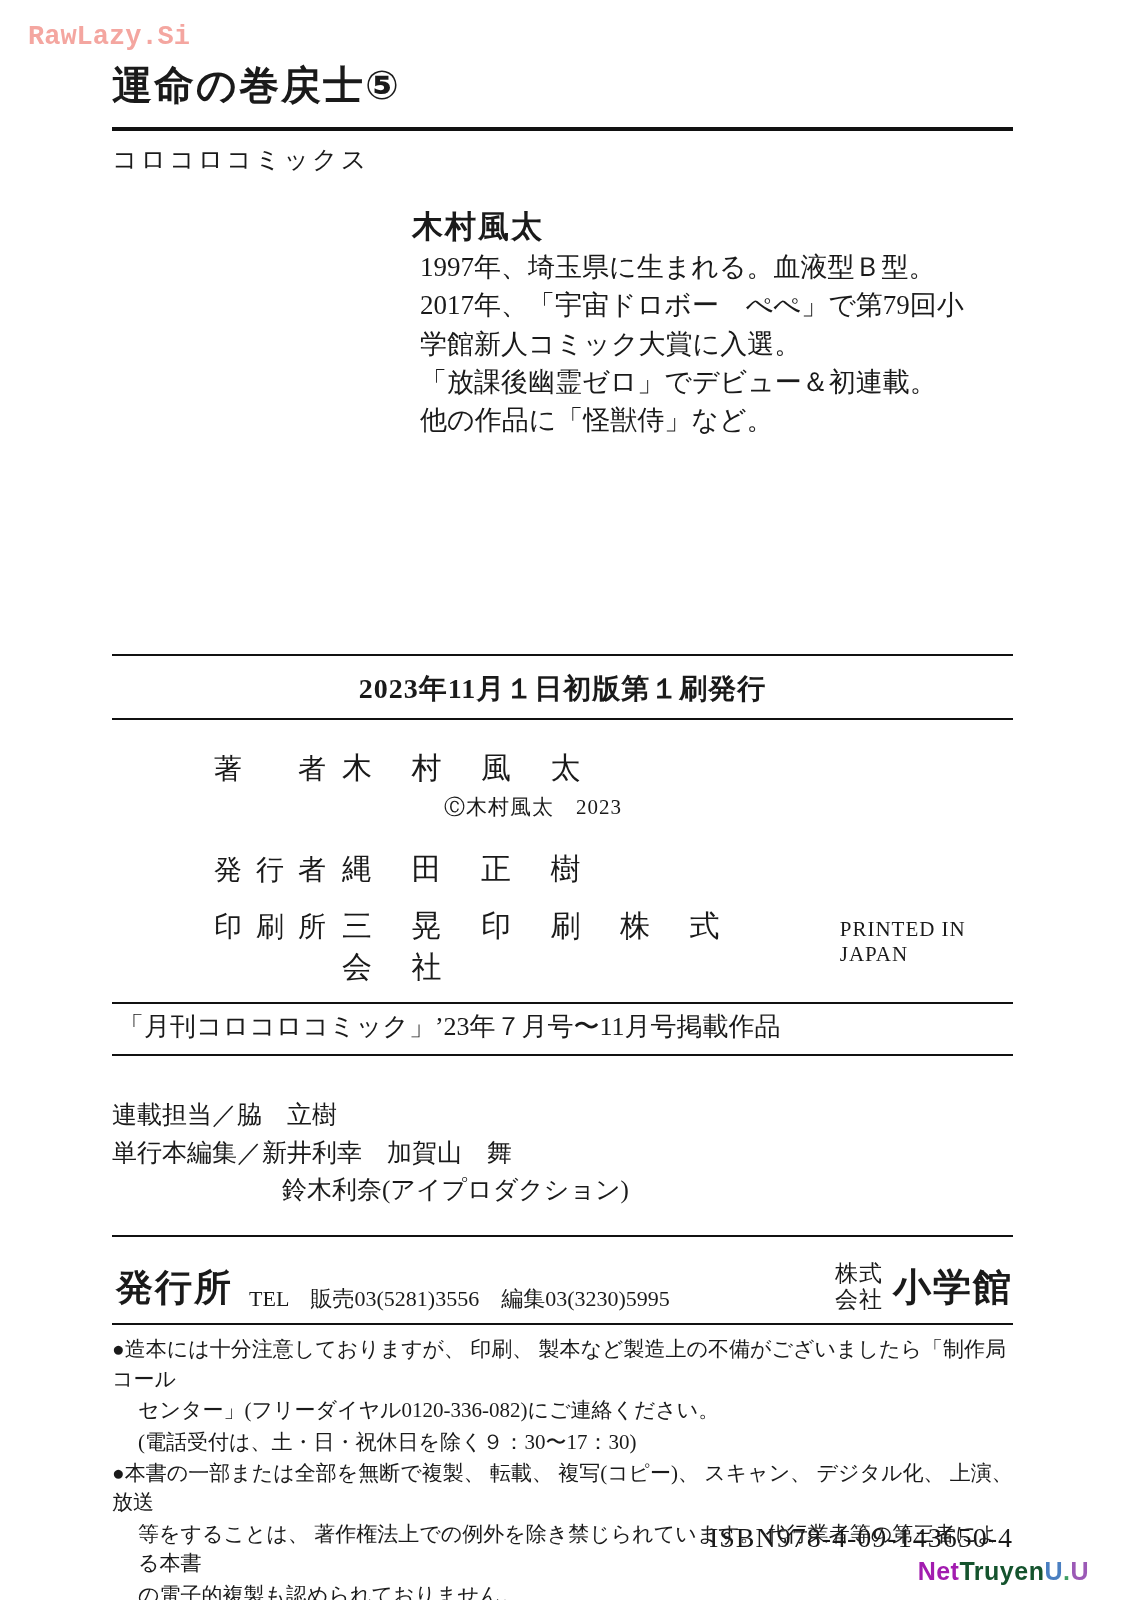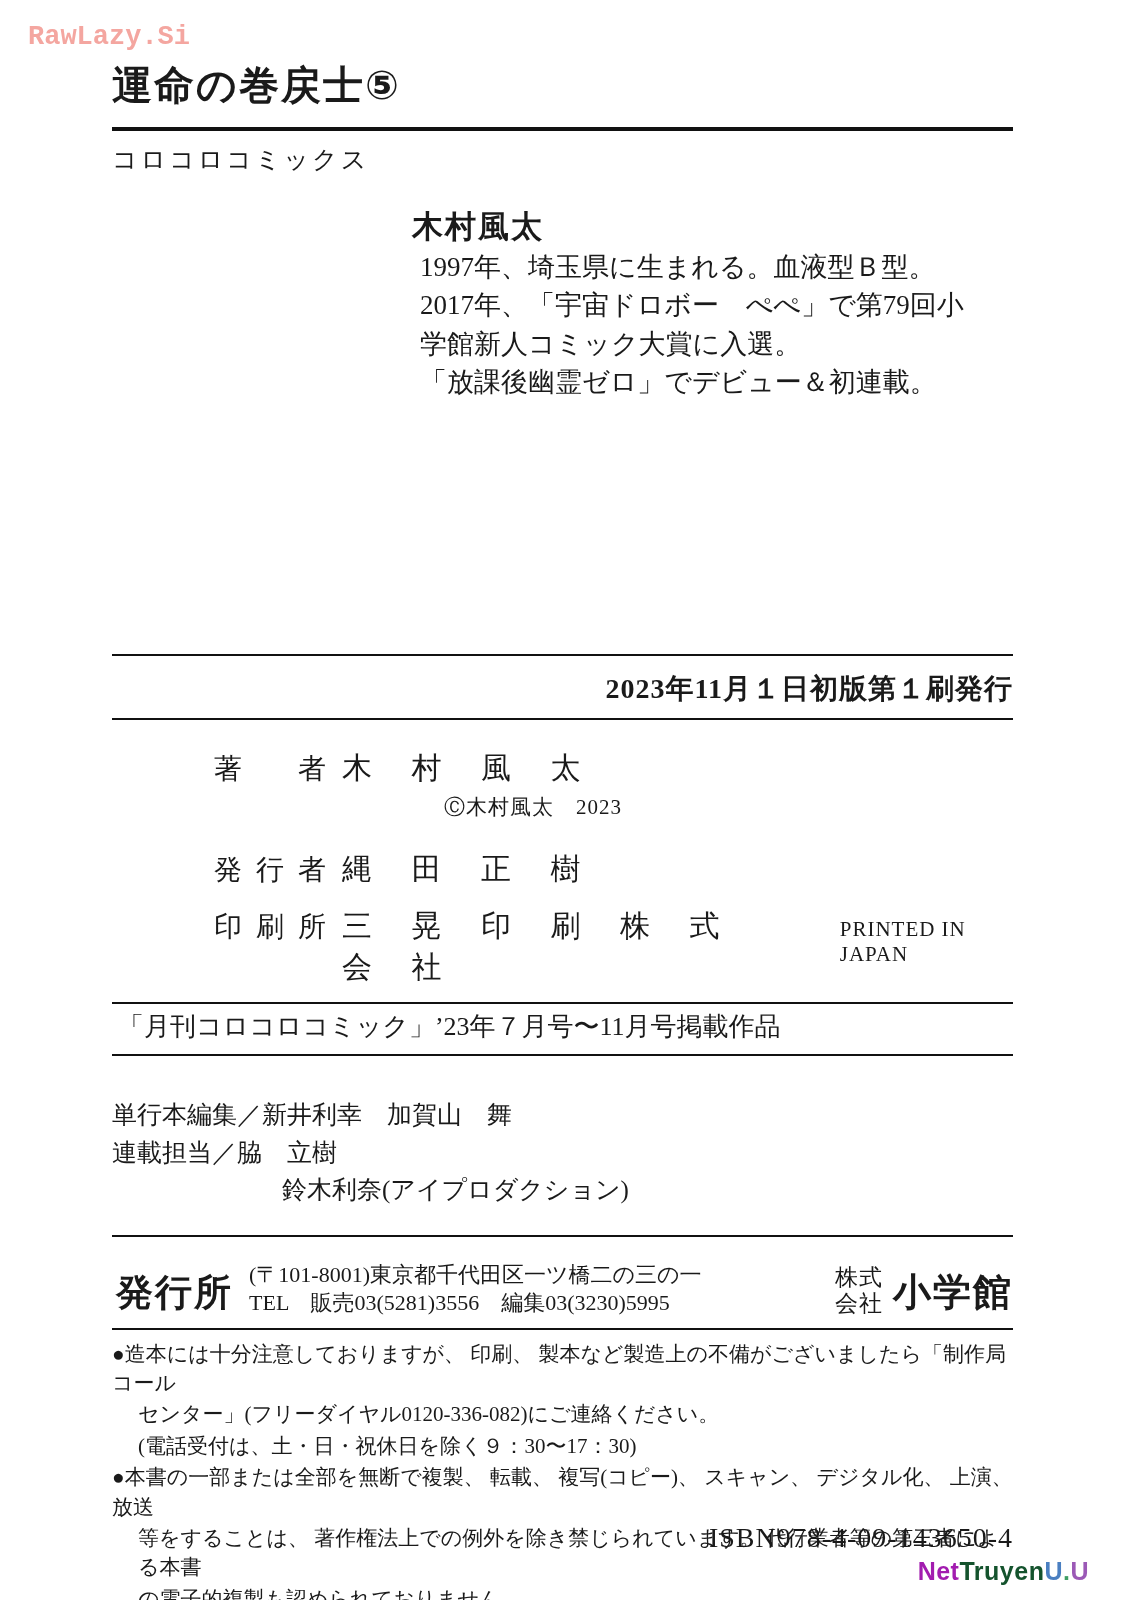--- a/index.html
+++ b/index.html
@@ -75,21 +75,21 @@
   .bio-line {
     font-size: 27px;
     line-height: 1.42;
     letter-spacing: 0px;
     margin-left: 8px;
   }
 
   
   .colophon { position: absolute; left: 0; right: 0; top: 596px; }
   .pubdate {
-    text-align: right;
+    text-align: center;
     font-size: 28px;
     letter-spacing: 1px;
     font-weight: bold;
     padding: 14px 0 10px 0;
   }
   .rule-d { border-top: 2px solid #111; }
 
   .row {
     display: flex;
     align-items: baseline;
@@ -194,20 +194,21 @@
   <div class="title-line">運命の巻戻士⑤</div>
   <div class="rule-thick"></div>
   <div class="imprint">コロコロコミックス</div>
 
   <div class="bio">
     <div class="bio-name">木村風太</div>
     <div class="bio-line">1997年、埼玉県に生まれる。血液型Ｂ型。</div>
     <div class="bio-line">2017年、「宇宙ドロボー　ぺぺ」で第79回小</div>
     <div class="bio-line">学館新人コミック大賞に入選。</div>
     <div class="bio-line">「放課後幽霊ゼロ」でデビュー＆初連載。</div>
+    <div class="bio-line">他の作品に「怪獣侍」など。</div>
   </div>
 
   <div class="colophon">
 
     <div class="rule-d"></div>
     <div class="pubdate">2023年11月１日初版第１刷発行</div>
     <div class="rule-d"></div>
 
     <div class="row">
       <div class="lbl">著　者</div>
@@ -224,31 +225,30 @@
       <div class="lbl">印刷所</div>
       <div class="val">三 晃 印 刷 株 式 会 社</div>
       <div class="printed">PRINTED IN JAPAN</div>
     </div>
 
     <div class="rule-d" style="margin-top:14px"></div>
     <div class="magline">「月刊コロコロコミック」’23年７月号〜11月号掲載作品</div>
     <div class="rule-d"></div>
 
     <div class="staff">
+      <div>連載担当／脇　立樹</div>
       <div>単行本編集／新井利幸　加賀山　舞</div>
-      <div>連載担当／脇　立樹</div>
       <div class="ind">鈴木利奈(アイプロダクション)</div>
     </div>
 
     <div class="rule-d" style="margin-top:26px"></div>
 
     <div class="publisher">
       <div class="pub-label">発行所</div>
       <div class="pub-addr">
-        <div>(〒101-8001)東京都千代田区一ツ橋二の三の一</div>
         <div>TEL　販売03(5281)3556　編集03(3230)5995</div>
       </div>
       <div class="pub-kk">
         <div>株式</div>
         <div>会社</div>
       </div>
       <div class="pub-name">小学館</div>
     </div>
 
     <div class="rule-d"></div>

